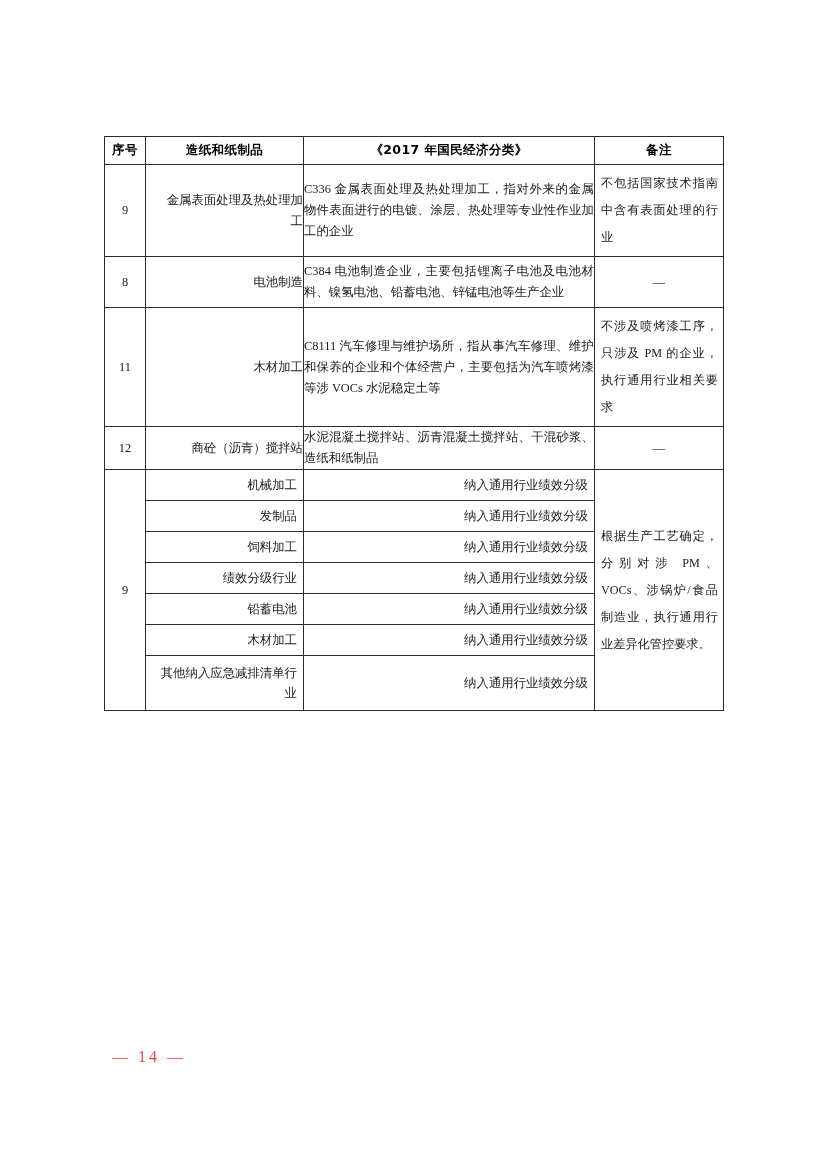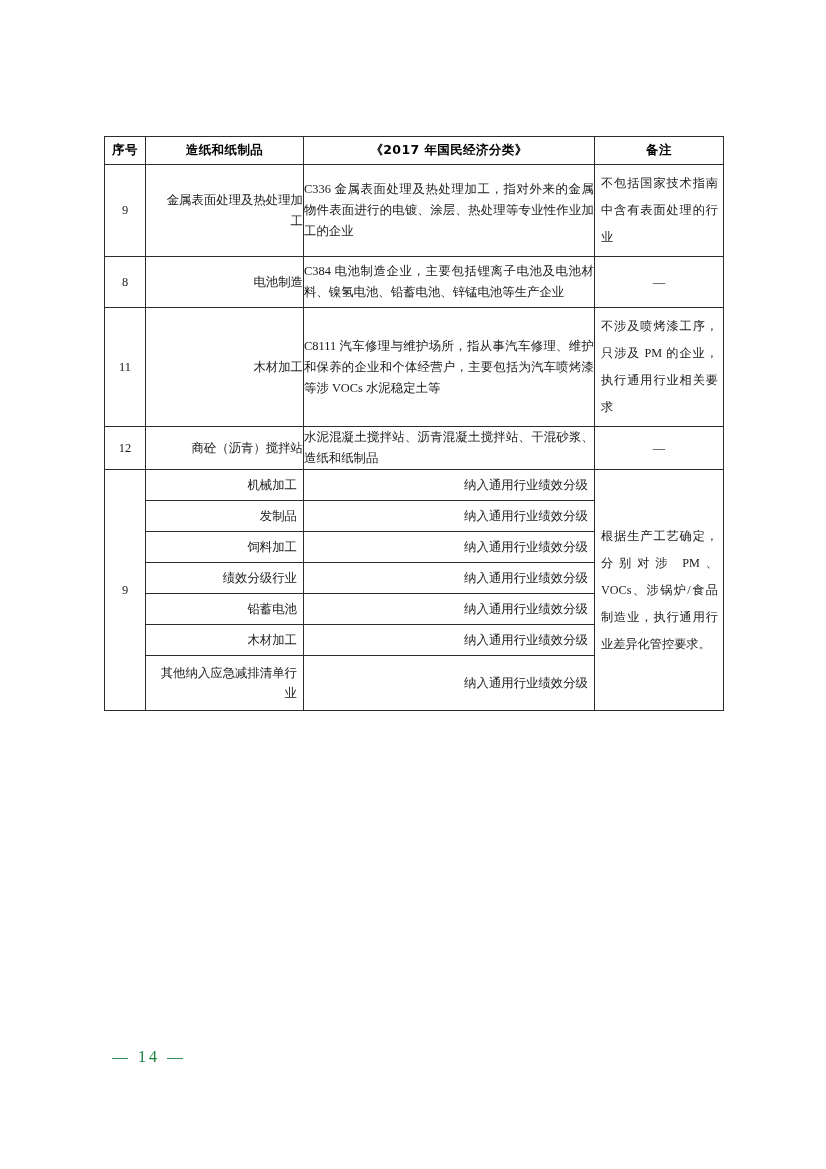--- a/index.html
+++ b/index.html
@@ -102,21 +102,21 @@
   .subrow td { height: 24px; }
   .subrow-last td { height: 48px; }
 
   
   .page-number {
     position: absolute;
     left: 112px;
     top: 1048px;
     font-size: 16px;
     letter-spacing: 3px;
-    color: #15803d;
+    color: #ef4444;
     font-family: "Liberation Serif", "DejaVu Serif", serif;
   }
 </style>
 </head>
 <body>
 
 <div class="page">
 
   <table class="doc-table">
     <colgroup>

